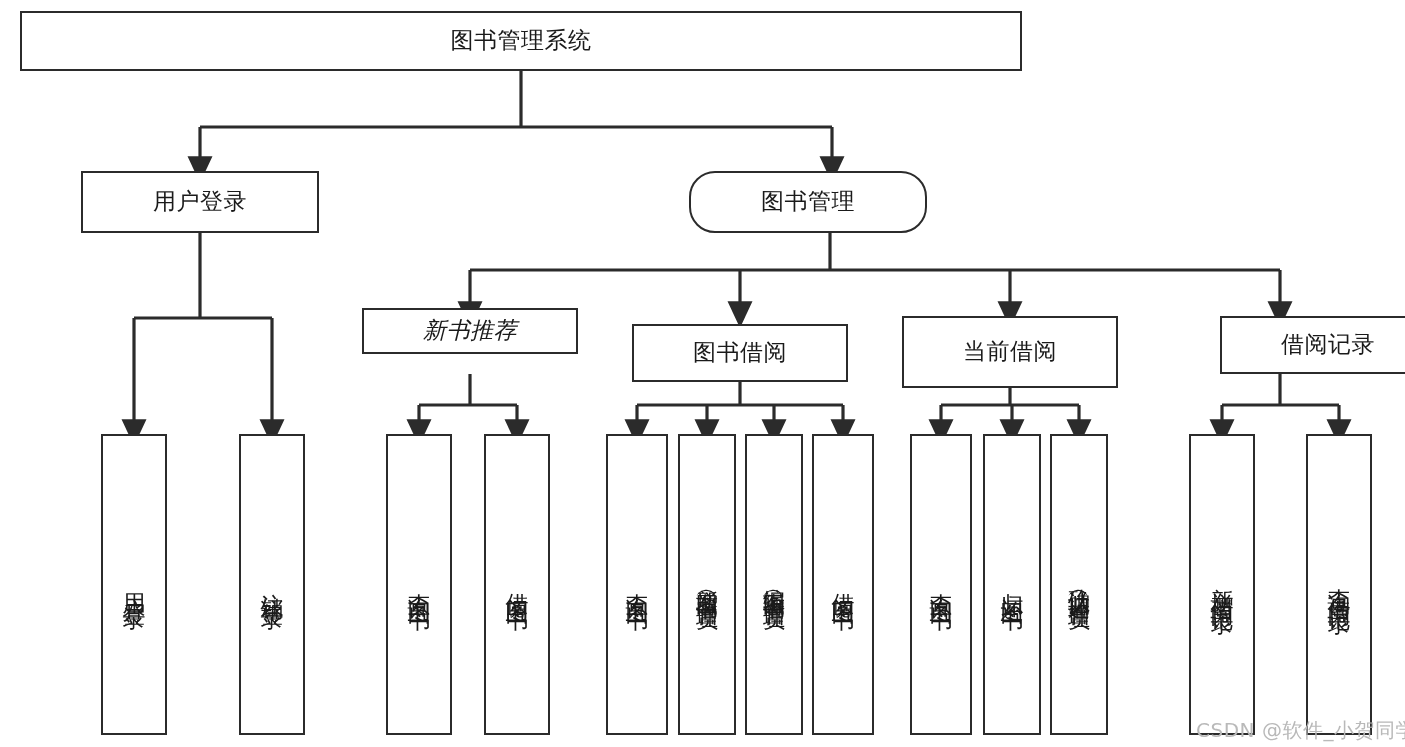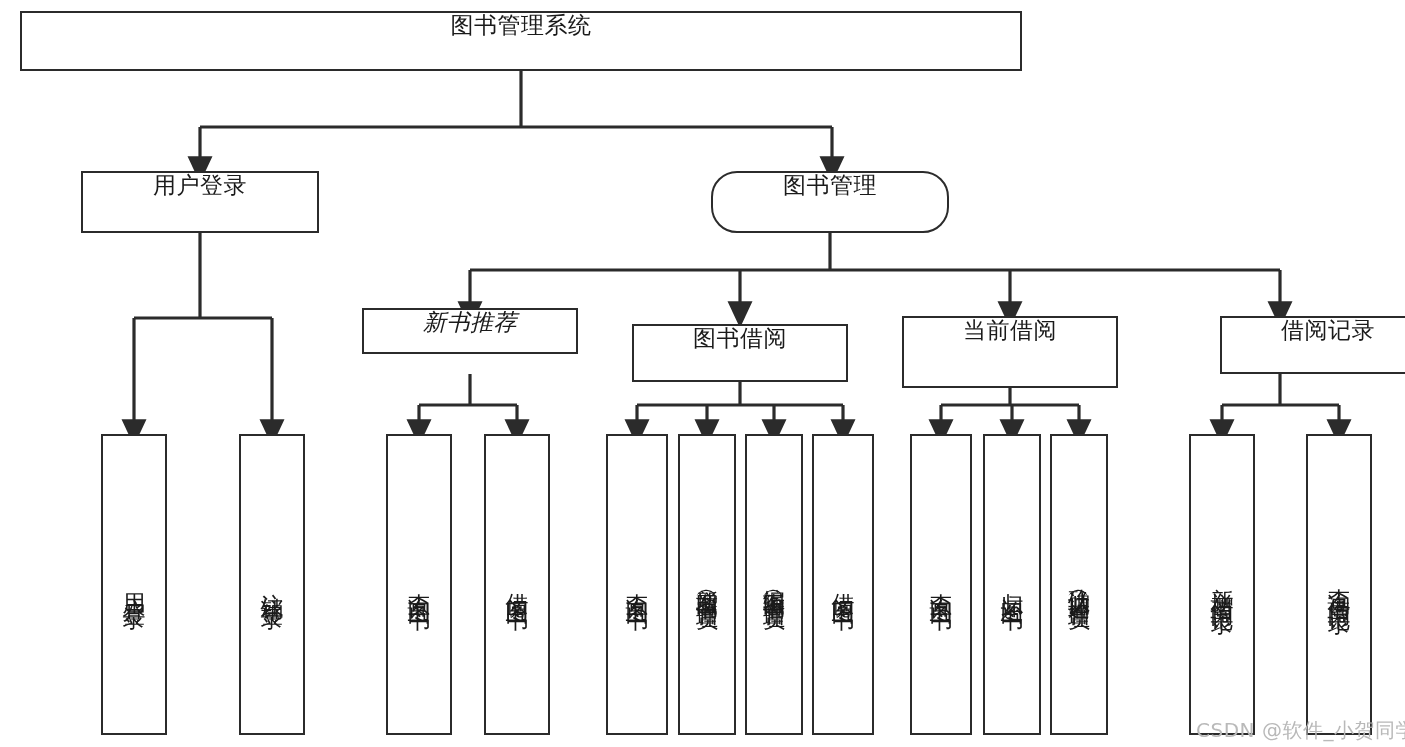--- a/index.html
+++ b/index.html
@@ -27,21 +27,21 @@
     width: 1405px;
     height: 747px;
     pointer-events: none;
   }
   .node {
     position: absolute;
     box-sizing: border-box;
     background: #ffffff;
     border: 2.5px solid #2b2b2b;
     display: flex;
-    align-items: flex-start;
+    align-items: center;
     justify-content: center;
     color: #1a1a1a;
   }
   .node.horiz .node-label {
     font-size: 23px;
     line-height: 1.1;
     letter-spacing: 0.5px;
     white-space: nowrap;
   }
   .node.vert {
@@ -126,21 +126,21 @@
     </g>
   </svg>
 
   <div class="node horiz" style="left: 20px; top: 11px; width: 1002px; height: 60px;">
     <span class="node-label">图书管理系统</span>
   </div>
 
   <div class="node horiz" style="left: 81px; top: 171px; width: 238px; height: 62px;">
     <span class="node-label">用户登录</span>
   </div>
-  <div class="node horiz" style="left: 711px; top: 171px; width: 238px; height: 62px; border-radius: 26px;">
+  <div class="node horiz" style="left: 689px; top: 171px; width: 238px; height: 62px; border-radius: 26px;">
     <span class="node-label">图书管理</span>
   </div>
 
   <div class="node horiz" style="left: 362px; top: 308px; width: 216px; height: 46px; font-style: italic;">
     <span class="node-label">新书推荐</span>
   </div>
   <div class="node horiz" style="left: 632px; top: 324px; width: 216px; height: 58px;">
     <span class="node-label">图书借阅</span>
   </div>
   <div class="node horiz" style="left: 902px; top: 316px; width: 216px; height: 72px;">

